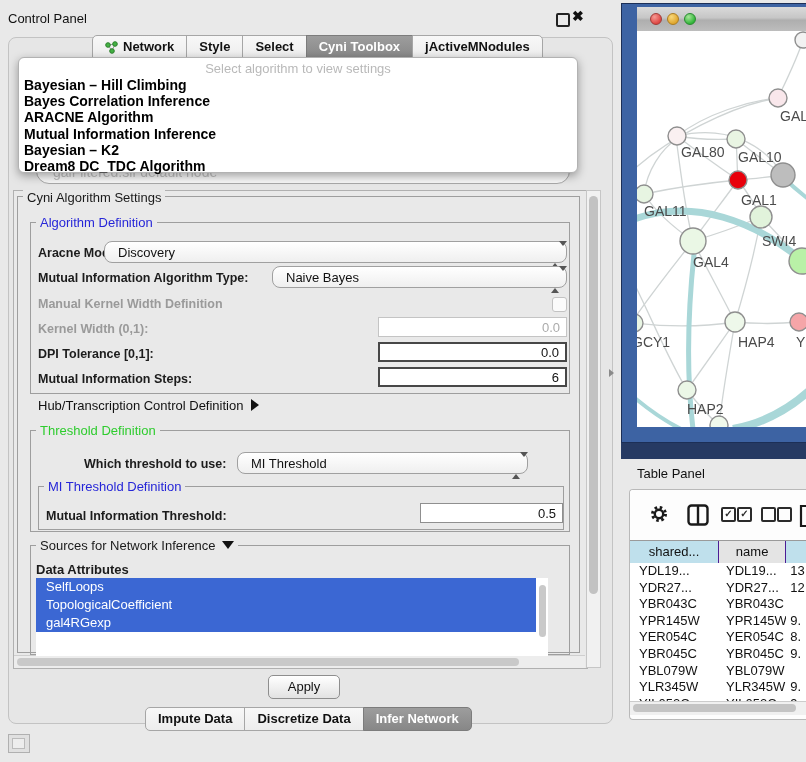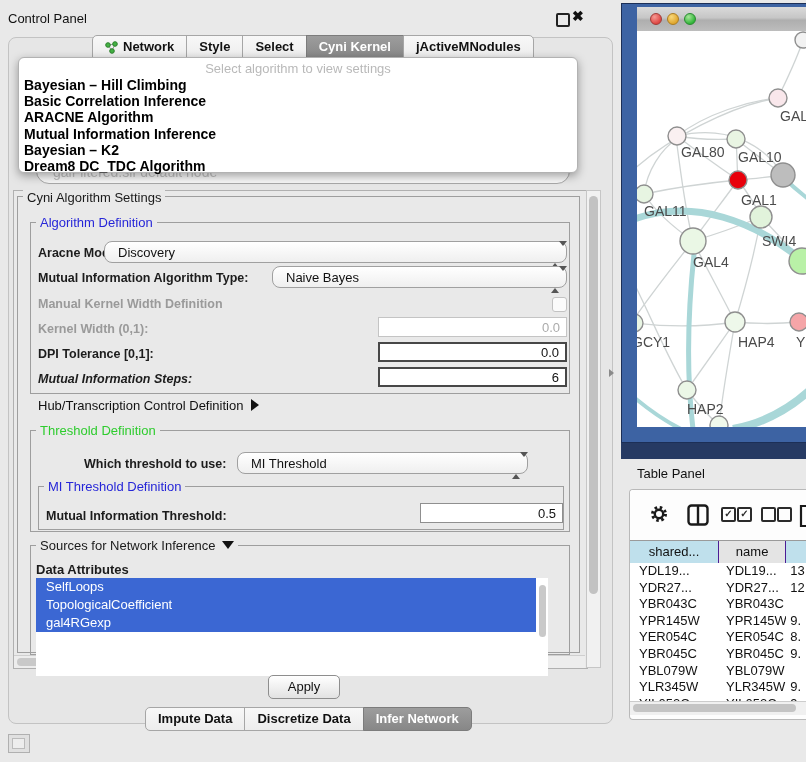--- a/index.html
+++ b/index.html
@@ -56,21 +56,21 @@
 
   .field{height:20px;box-sizing:border-box;background:#fff;font-size:13px;text-align:right;padding:0 6px;
          font-family:"Liberation Sans",sans-serif;color:#111;}
   .field.light{border:1px solid #c4c4c4;color:#ababab;}
   .field.strong{border:2px solid #474747;}
   .cbx{width:13px;height:13px;border:1px solid #c2c2c2;border-radius:3px;background:#fbfbfb;}
 
   .tri-right{display:inline-block;width:0;height:0;border-top:6px solid transparent;border-bottom:6px solid transparent;border-left:8px solid #111;vertical-align:-1px;margin-left:8px;}
   .tri-down{display:inline-block;width:0;height:0;border-left:6px solid transparent;border-right:6px solid transparent;border-top:8px solid #111;vertical-align:1px;margin-left:6px;}
 
-  .attr-list{left:36px;top:578px;width:512px;height:98px;background:#fff;overflow:hidden;}
+  .attr-list{left:36px;top:578px;width:512px;height:78px;background:#fff;overflow:hidden;}
   .attr-item{height:18px;line-height:18px;background:#3b67d3;color:#fff;font-size:13px;padding-left:10px;margin-right:12px;}
   .attr-vscroll{position:absolute;right:0;top:0;width:11px;height:78px;background:#fff;}
   .attr-vscroll .thumb{position:absolute;left:2px;top:7px;width:7px;height:52px;background:#c9c9c9;border-radius:4px;}
 
   .apply-btn{left:268px;top:675px;width:70px;height:22px;border:1px solid #8e8e8e;border-radius:5px;
              background:linear-gradient(#ffffff,#e2e2e2);font-size:13px;text-align:center;line-height:22px;color:#111;}
 
   .mini-icon{left:8px;top:734px;width:20px;height:17px;border:1px solid #b0b0b0;background:#e0e0e0;}
   .mini-icon div{position:absolute;left:3px;top:3px;width:11px;height:9px;border:1px solid #bbb;background:#ededed;}
   .splitter-mark{left:609px;top:369px;width:0;height:0;border-top:4px solid transparent;border-bottom:4px solid transparent;border-left:5px solid #8a8a8a;}
@@ -122,30 +122,30 @@
           <line x1="3" y1="4" x2="7" y2="10" stroke="#9a9a9a"></line>
           <line x1="10" y1="3" x2="7" y2="10" stroke="#9a9a9a"></line>
         <circle cx="3" cy="4" r="2.3" fill="#44b244" stroke="#2d7f2d"></circle>
           <circle cx="10" cy="3" r="2.3" fill="#44b244" stroke="#2d7f2d"></circle>
           <circle cx="7" cy="10" r="2.3" fill="#44b244" stroke="#2d7f2d"></circle>
       </svg>
       <span>Network</span>
     </div>
     <div class="tab"><span>Style</span></div>
     <div class="tab"><span>Select</span></div>
-    <div class="tab sel"><span>Cyni Kernel</span></div>
+    <div class="tab sel"><span>Cyni Toolbox</span></div>
     <div class="tab"><span>jActiveMNodules</span></div>
   </div>
 
   <div class="abs bg-combo">galFiltered.sif default node</div>
 
   <div class="abs popup">
     <div class="ph">Select algorithm to view settings</div>
     <div class="it">Bayesian – Hill Climbing</div>
-    <div class="it">Basic Correlation Inference</div>
+    <div class="it">Bayes Correlation Inference</div>
     <div class="it bold">ARACNE Algorithm</div>
     <div class="it">Mutual Information Inference</div>
     <div class="it">Bayesian – K2</div>
     <div class="it">Dream8 DC_TDC Algorithm</div>
   </div>
 
   <div class="abs settings"></div>
   <div class="abs vscroll">
       <div class="abs thumb"></div>
     </div>
@@ -173,21 +173,21 @@
 
   <div class="abs blbl dis" style="left:38px;top:297px;">Manual Kernel Width Definition</div>
   <div class="abs cbx" style="left:552px;top:297px;"></div>
 
   <div class="abs blbl dis" style="left:38px;top:322px;">Kernel Width (0,1):</div>
   <input class="abs field light" style="left: 378px; top: 317px; width: 189px;" readonly="" value="0.0">
 
   <div class="abs blbl" style="left:38px;top:347px;">DPI Tolerance [0,1]:</div>
   <input class="abs field strong" style="left: 378px; top: 342px; width: 189px;" readonly="" value="0.0">
 
-  <div class="abs blbl" style="left:38px;top:372px;font-style:italic;">Mutual Information Steps:</div>
+  <div class="abs blbl" style="left:38px;top:372px;">Mutual Information Steps:</div>
   <input class="abs field strong" style="left: 378px; top: 367px; width: 189px;" readonly="" value="6">
 
   <div class="abs" style="left:38px;top:398px;font-size:13px;color:#111;">
     <span>Hub/Transcription Control Definition</span><span class="tri-right"></span>
   </div>
 
   <div class="abs grp" style="left:30px;top:430px;width:538px;height:100px;"></div>
   <div class="abs grp-label lbl-green" style="left:36px;top:423px;">Threshold Definition</div>
 
   <div class="abs blbl" style="left:84px;top:457px;">Which threshold to use:</div>

